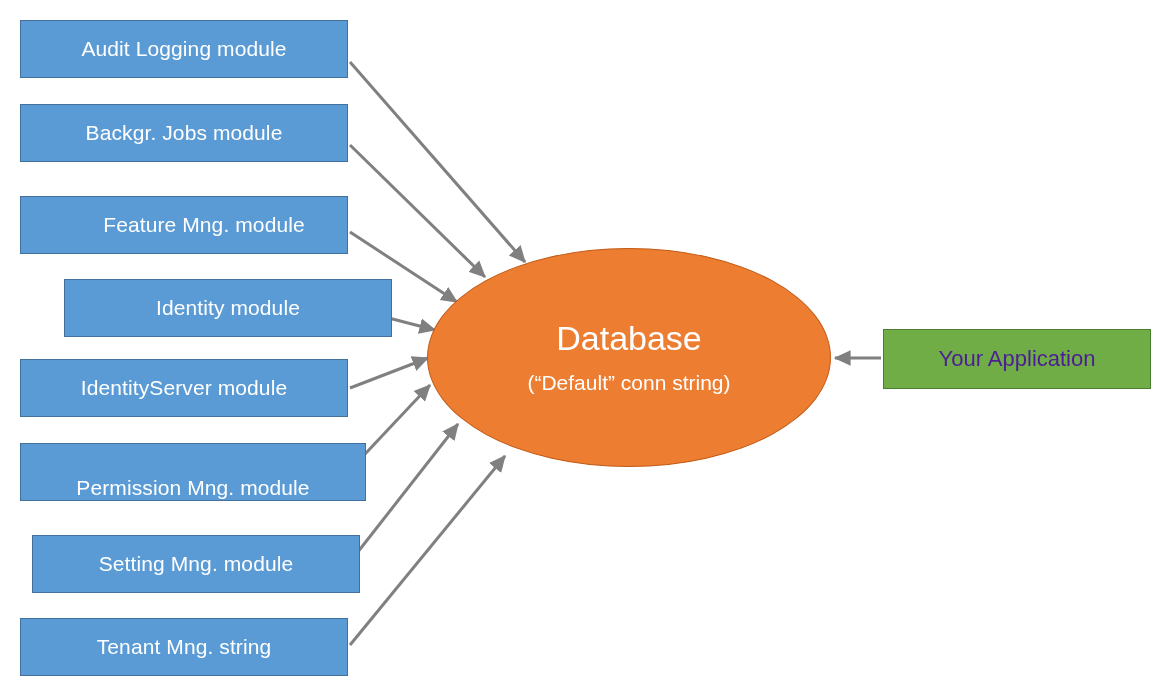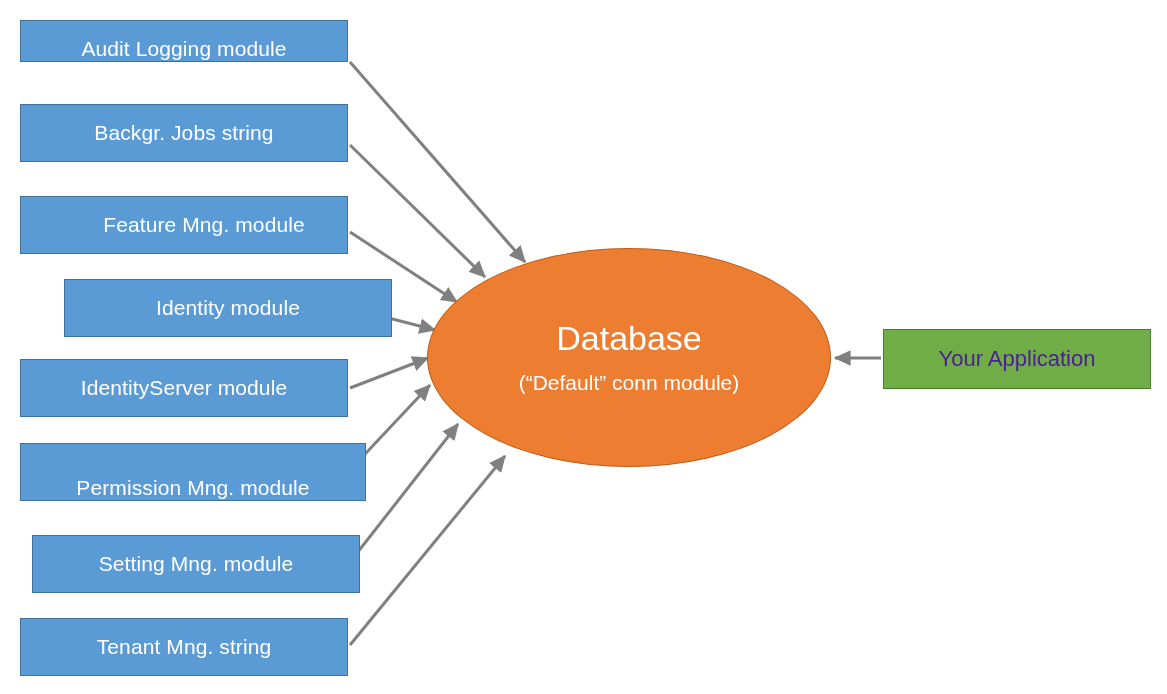--- a/index.html
+++ b/index.html
@@ -93,25 +93,25 @@
         <line x1="350" y1="308" x2="435" y2="330" marker-end="url(#arrowhead)"></line>
         <line x1="350" y1="388" x2="428" y2="358" marker-end="url(#arrowhead)"></line>
         <line x1="350" y1="470" x2="430" y2="385" marker-end="url(#arrowhead)"></line>
         <line x1="350" y1="562" x2="458" y2="424" marker-end="url(#arrowhead)"></line>
         <line x1="350" y1="645" x2="505" y2="456" marker-end="url(#arrowhead)"></line>
         <line x1="881" y1="358" x2="835" y2="358" marker-end="url(#arrowhead)"></line>
       </g>
   </svg>
 
   <div id="module-list">
-      <div class="module-box" style="left: 20px; top: 20px; width: 328px; height: 42px; align-items: flex-end;">
+      <div class="module-box" style="left: 20px; top: 20px; width: 328px; height: 58px;">
         <span>Audit Logging module</span>
       </div>
       <div class="module-box" style="left: 20px; top: 104px; width: 328px; height: 58px;">
-        <span>Backgr. Jobs string</span>
+        <span>Backgr. Jobs module</span>
       </div>
       <div class="module-box" style="left: 20px; top: 196px; width: 328px; height: 58px; padding-left: 40px;">
         <span>Feature Mng. module</span>
       </div>
       <div class="module-box" style="left: 20px; top: 279px; width: 328px; height: 58px; margin-left: 44px;">
         <span>Identity module</span>
       </div>
       <div class="module-box" style="left: 20px; top: 359px; width: 328px; height: 58px;">
         <span>IdentityServer module</span>
       </div>
@@ -121,20 +121,20 @@
       <div class="module-box" style="left: 32px; top: 535px; width: 328px; height: 58px;">
         <span>Setting Mng. module</span>
       </div>
       <div class="module-box" style="left: 20px; top: 618px; width: 328px; height: 58px;">
         <span>Tenant Mng. string</span>
       </div>
     </div>
 
   <div class="db-ellipse" id="db-ellipse" style="left: 427px; top: 248px; width: 404px; height: 219px;">
     <div class="db-title">Database</div>
-    <div class="db-sub">(“Default” conn module)</div>
+    <div class="db-sub">(“Default” conn string)</div>
   </div>
 
   <div class="app-box" id="app-box" style="left: 883px; top: 329px; width: 268px; height: 60px;">
     <span>Your Application</span>
   </div>
 
 </div>
 
 </body></html>

